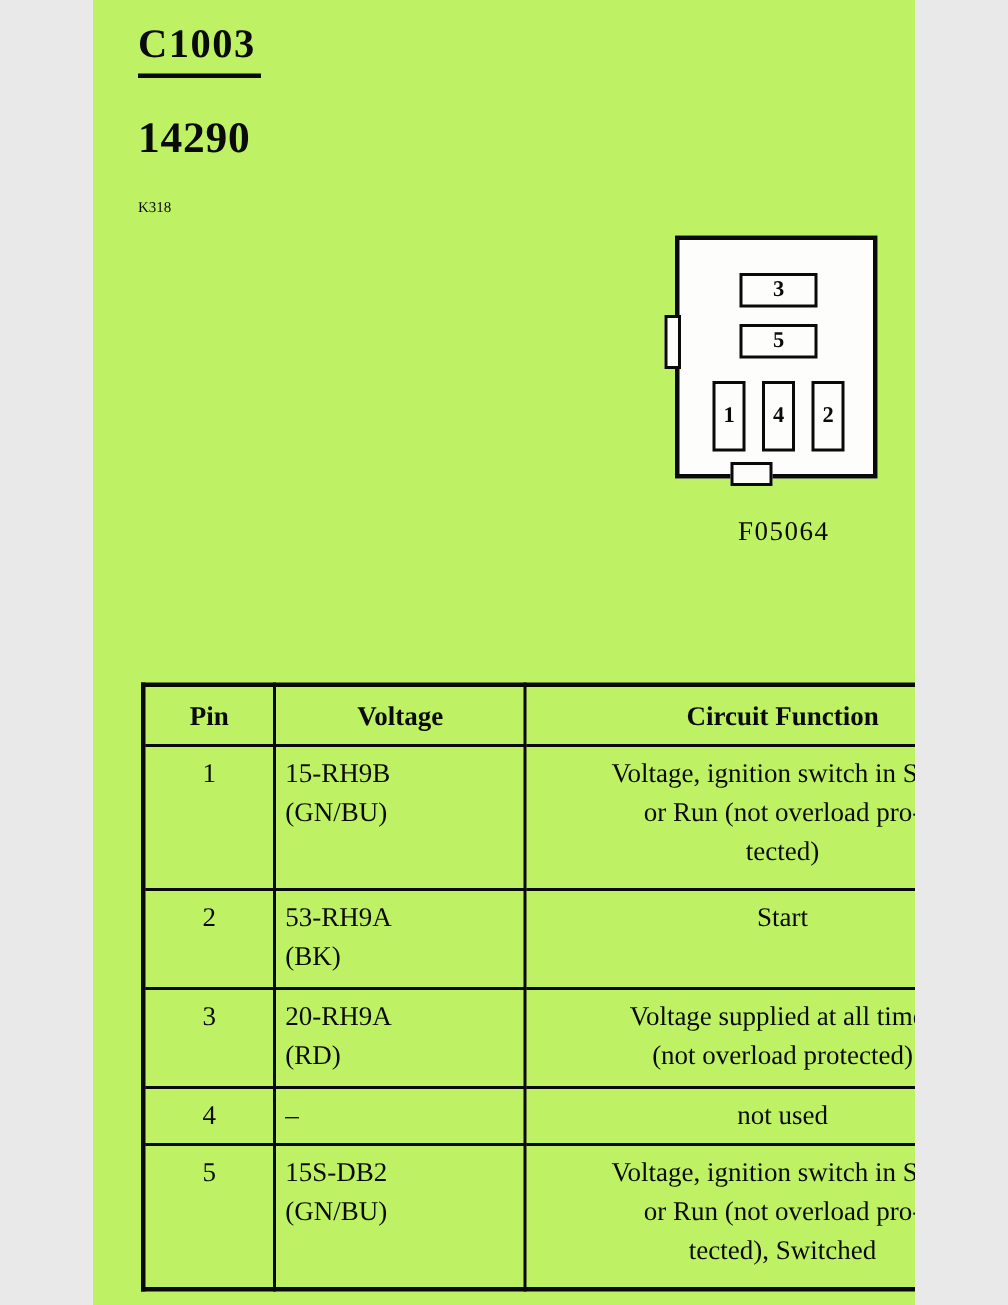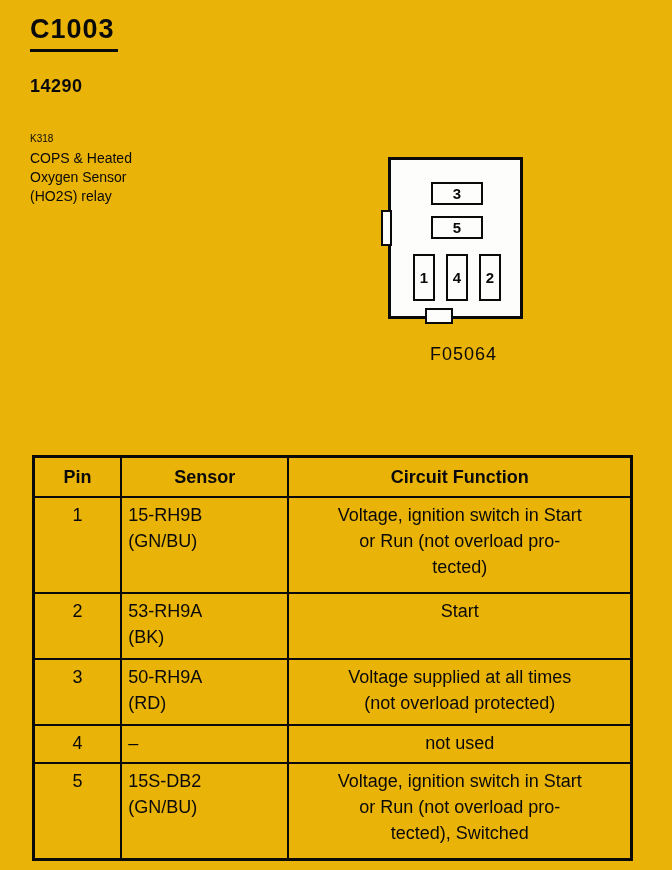--- a/index.html
+++ b/index.html
@@ -2,45 +2,45 @@
 <html><head>
 <meta charset="utf-8">
 <style>
   html, body {
     margin: 0;
     padding: 0;
     background: #e9e9e9;
   }
   .page {
     position: relative;
-    width: 672px;
+    width: 548px;
     height: 870px;
     margin: 0 auto;
-    background: #eab308;
-    font-family: Liberation Sans, sans-serif;
+    background: #bef264;
+    font-family: Liberation Serif, serif;
     color: #0a0a0a;
     overflow: hidden;
   }
 
   
   .connector-id {
     position: absolute;
     left: 30px;
     top: 14px;
     font-size: 27px;
     font-weight: bold;
     letter-spacing: 1px;
     border-bottom: 3px solid #0a0a0a;
     padding: 0 3px 4px 0;
   }
   .part-number {
     position: absolute;
     left: 30px;
     top: 76px;
-    font-size: 18px;
+    font-size: 29px;
     font-weight: bold;
     letter-spacing: 0.5px;
   }
   .component-code {
     position: absolute;
     left: 30px;
     top: 129px;
     font-size: 10px;
     line-height: 19px;
   }
@@ -158,23 +158,20 @@
 <body>
 
 <div class="page">
 
   <div class="connector-id">C1003</div>
 
   <div class="part-number">14290</div>
 
   <div class="component-code">K318</div>
 
-  <div class="component-desc">COPS &amp; Heated
-Oxygen Sensor
-(HO2S) relay</div>
 
   <div class="figure">
     <div class="tab-left"></div>
     <div class="tab-bottom"></div>
     <div class="slot slot-3">3</div>
     <div class="slot slot-5">5</div>
     <div class="slot slot-1">1</div>
     <div class="slot slot-4">4</div>
     <div class="slot slot-2">2</div>
   </div>
@@ -183,42 +180,42 @@
 
   <table class="pinout">
     <colgroup>
       <col class="col-pin">
       <col class="col-circuit">
       <col class="col-function">
     </colgroup>
     <thead>
       <tr>
         <th>Pin</th>
-        <th>Sensor</th>
+        <th>Voltage</th>
         <th>Circuit Function</th>
       </tr>
     </thead>
     <tbody>
       <tr class="row-tall">
         <td class="pin-cell">1</td>
         <td class="circuit-cell">15-RH9B
 (GN/BU)</td>
         <td class="function-cell">Voltage, ignition switch in Start
 or Run (not overload pro-
 tected)</td>
       </tr>
       <tr class="row-medium">
         <td class="pin-cell">2</td>
         <td class="circuit-cell">53-RH9A
 (BK)</td>
         <td class="function-cell">Start</td>
       </tr>
       <tr class="row-medium">
         <td class="pin-cell">3</td>
-        <td class="circuit-cell">50-RH9A
+        <td class="circuit-cell">20-RH9A
 (RD)</td>
         <td class="function-cell">Voltage supplied at all times
 (not overload protected)</td>
       </tr>
       <tr class="row-short">
         <td class="pin-cell">4</td>
         <td class="circuit-cell">–</td>
         <td class="function-cell">not used</td>
       </tr>
       <tr class="row-tall">

